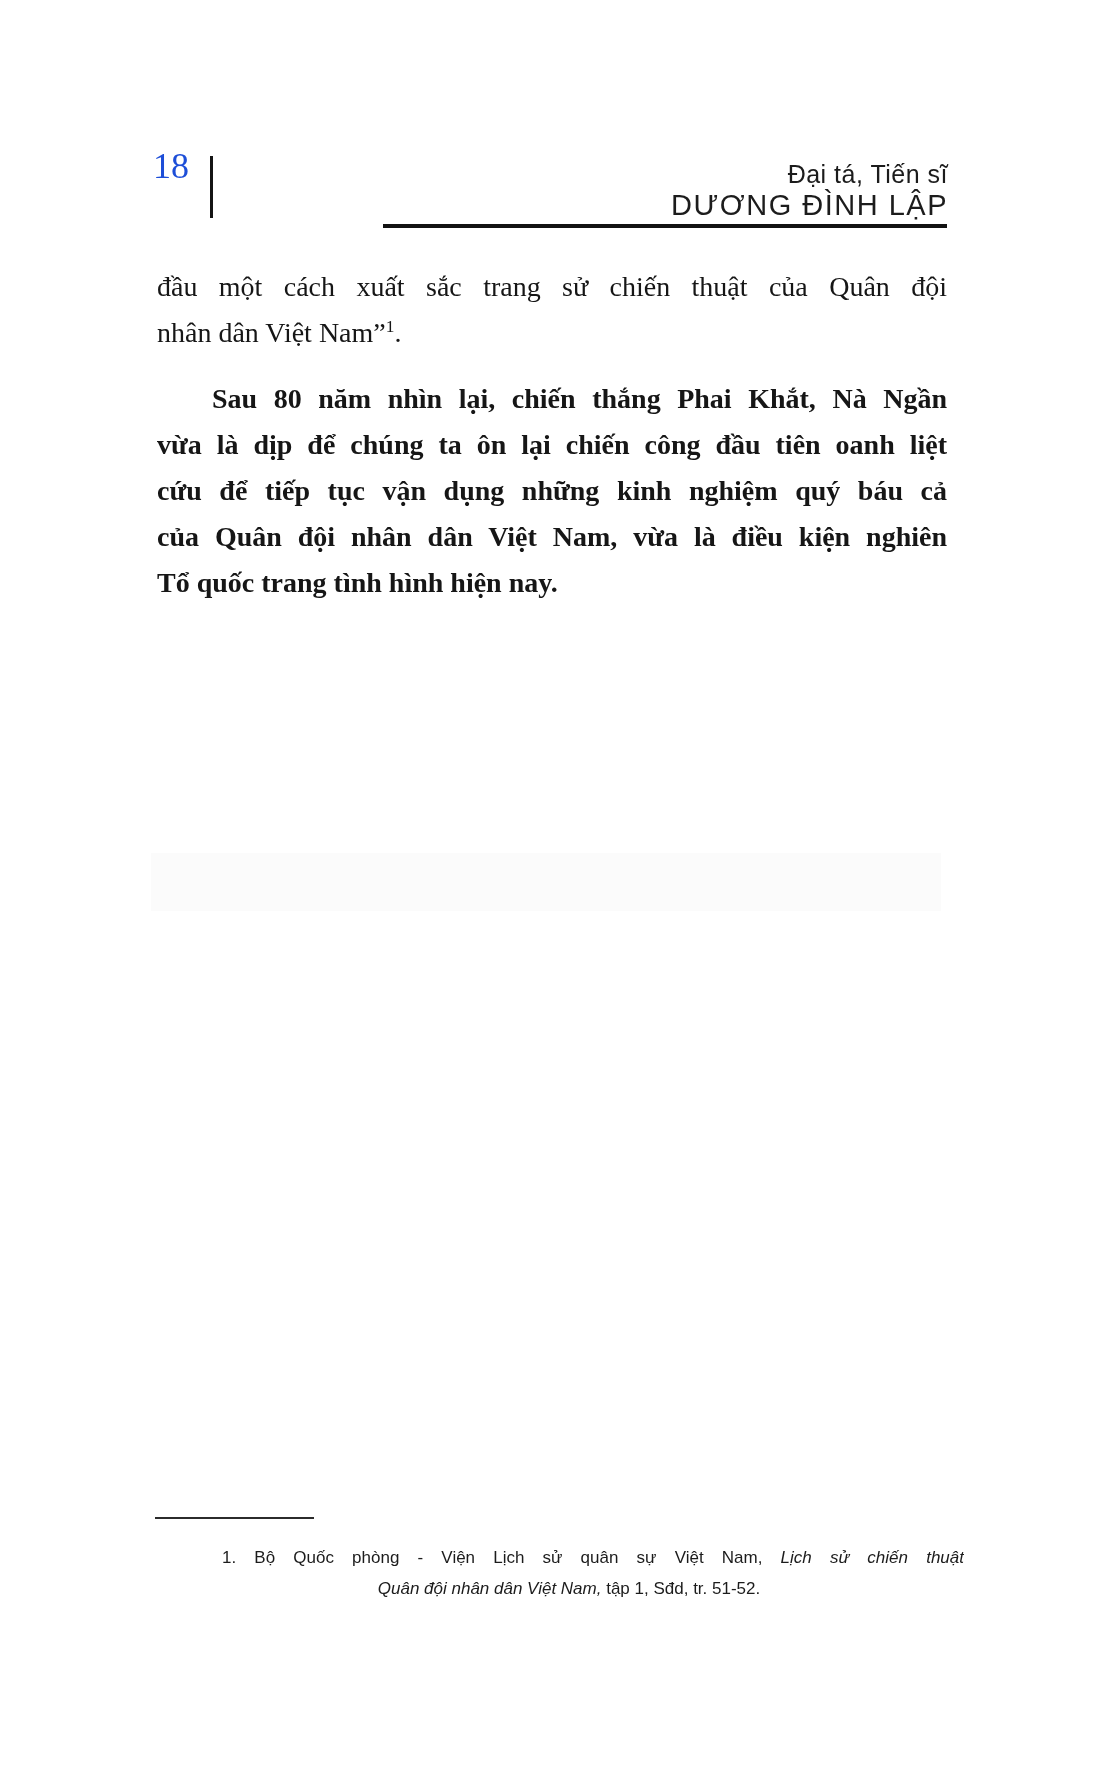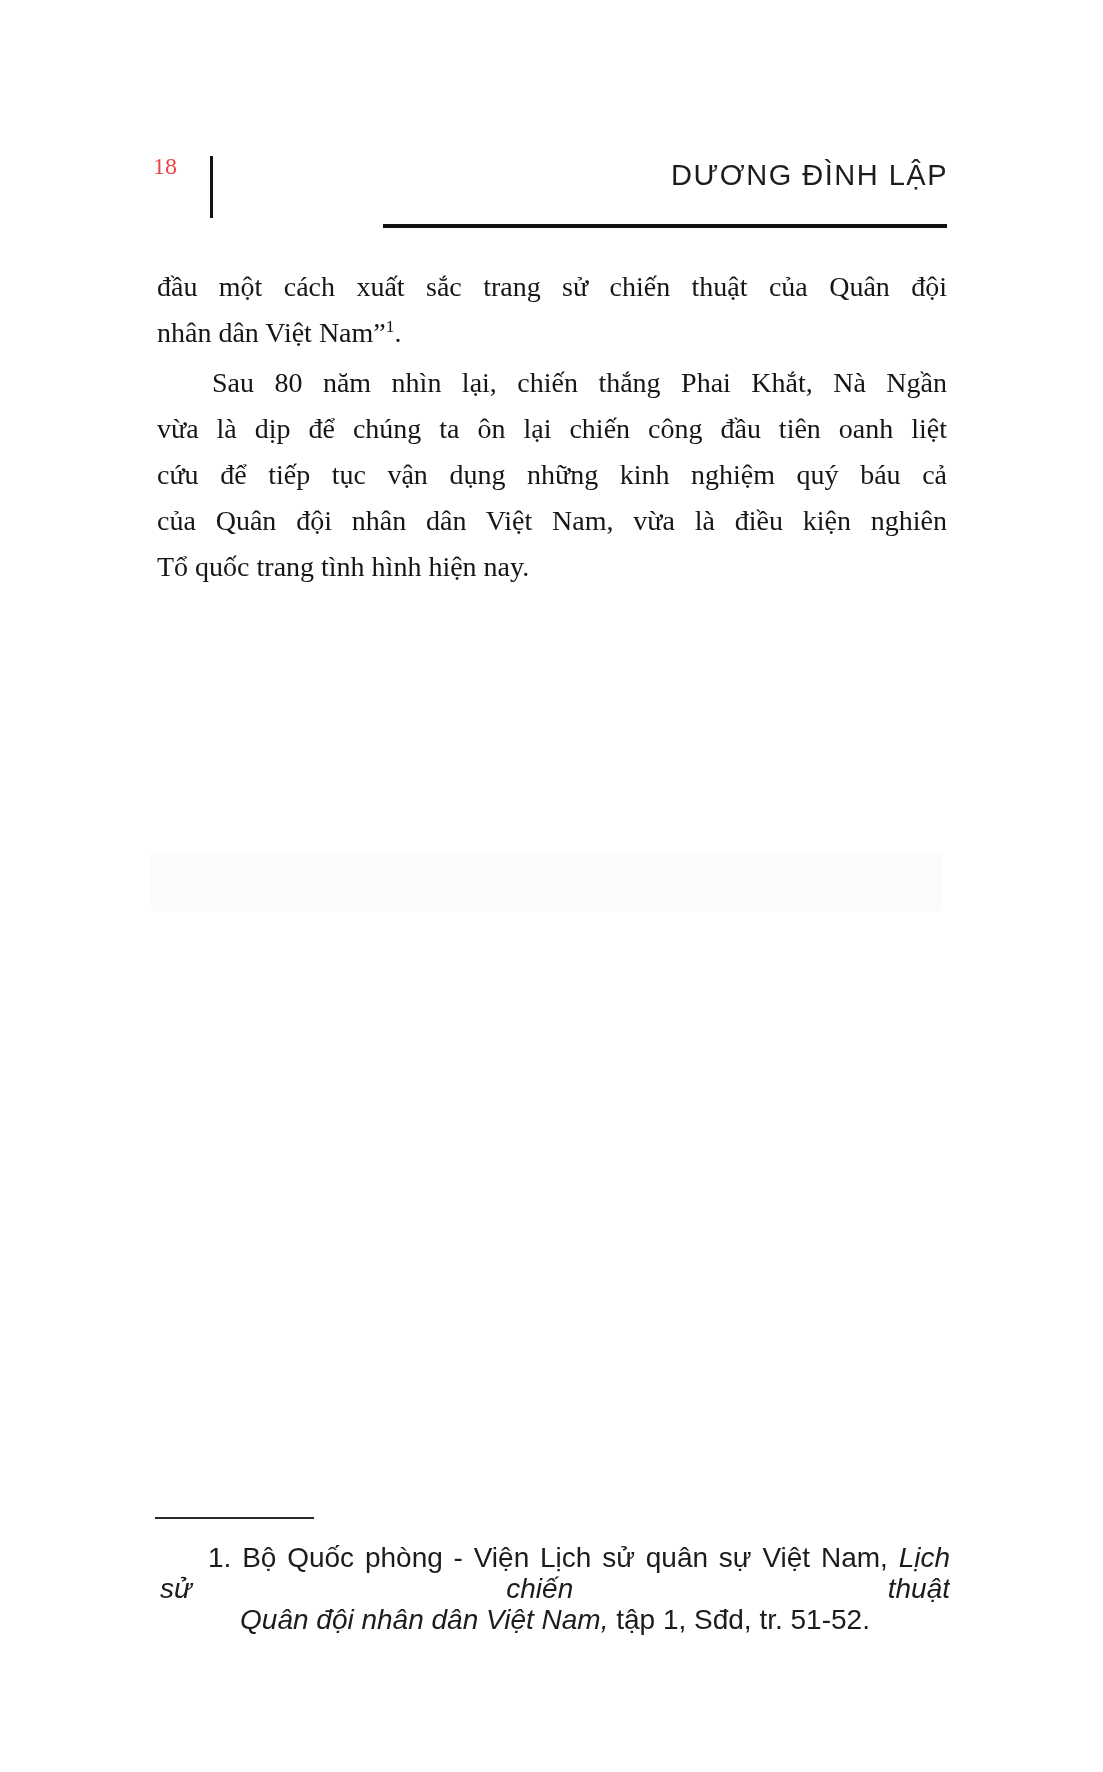--- a/index.html
+++ b/index.html
@@ -16,24 +16,24 @@
     overflow: hidden;
     font-family: "Liberation Serif", serif;
     color: #161616;
   }
 
   
   .page-number {
     position: absolute;
     left: 153px;
     top: 151px;
-    font-size: 24px;
+    font-size: 36px;
     line-height: 30px;
     font-family: "Liberation Serif", serif;
-    color: #ef4444;
+    color: #1d4ed8;
   }
   .header-vbar {
     position: absolute;
     left: 210px;
     top: 156px;
     width: 3px;
     height: 62px;
     background: #141414;
   }
   .header-byline {
@@ -69,21 +69,21 @@
     position: absolute;
     left: 157px;
     top: 264px;
     width: 790px;
     font-family: "Liberation Serif", serif;
     font-size: 28px;
     line-height: 46px;
     color: #161616;
   }
   .para { margin: 0; }
-  .para + .para { margin-top: 4px; }
+  .para + .para { margin-top: 20px; font-weight: bold; }
   .bline {
     text-align: justify;
     text-align-last: justify;
     white-space: normal;
     overflow: hidden;
   }
   .bline.last {
     text-align: center;
     text-align-last: left;
   }
@@ -108,25 +108,25 @@
   .footnote-rule {
     position: absolute;
     left: 155px;
     top: 1517px;
     width: 159px;
     height: 2px;
     background: #2b2b2b;
   }
   .footnote {
     position: absolute;
-    left: 160px;
+    left: 174px;
     top: 1542px;
     width: 790px;
     font-family: "Liberation Sans", sans-serif;
-    font-size: 28px;
+    font-size: 17px;
     line-height: 31px;
     color: #1c1c1c;
   }
   .fn-line1 {
     text-indent: 48px;
     text-align: justify;
     text-align-last: justify;
     overflow: hidden;
   }
   .fn-line2 {
@@ -137,20 +137,21 @@
 </head>
 <body>
 
 <div class="page">
 
   <div class="page-number">18</div>
 
   <div class="header-vbar"></div>
 
   <div class="header-byline">
+    <div class="byline-title">Đại tá, Tiến sĩ</div>
     <div class="byline-author">DƯƠNG ĐÌNH LẬP</div>
   </div>
 
   <div class="header-rule"></div>
 
   <div class="body-text">
     <div class="para">
       <div class="bline">đầu một cách xuất sắc trang sử chiến thuật của Quân đội</div>
       <div class="bline last"><span>nhân dân Việt Nam”</span><sup class="fn-ref">1</sup><span>.</span></div>
     </div>

